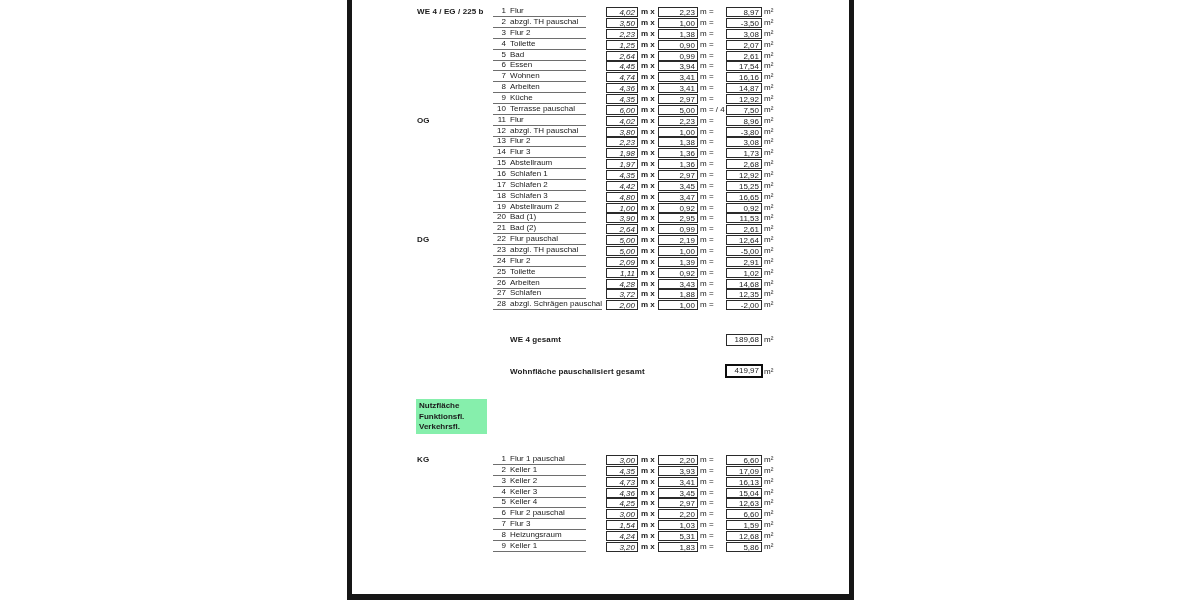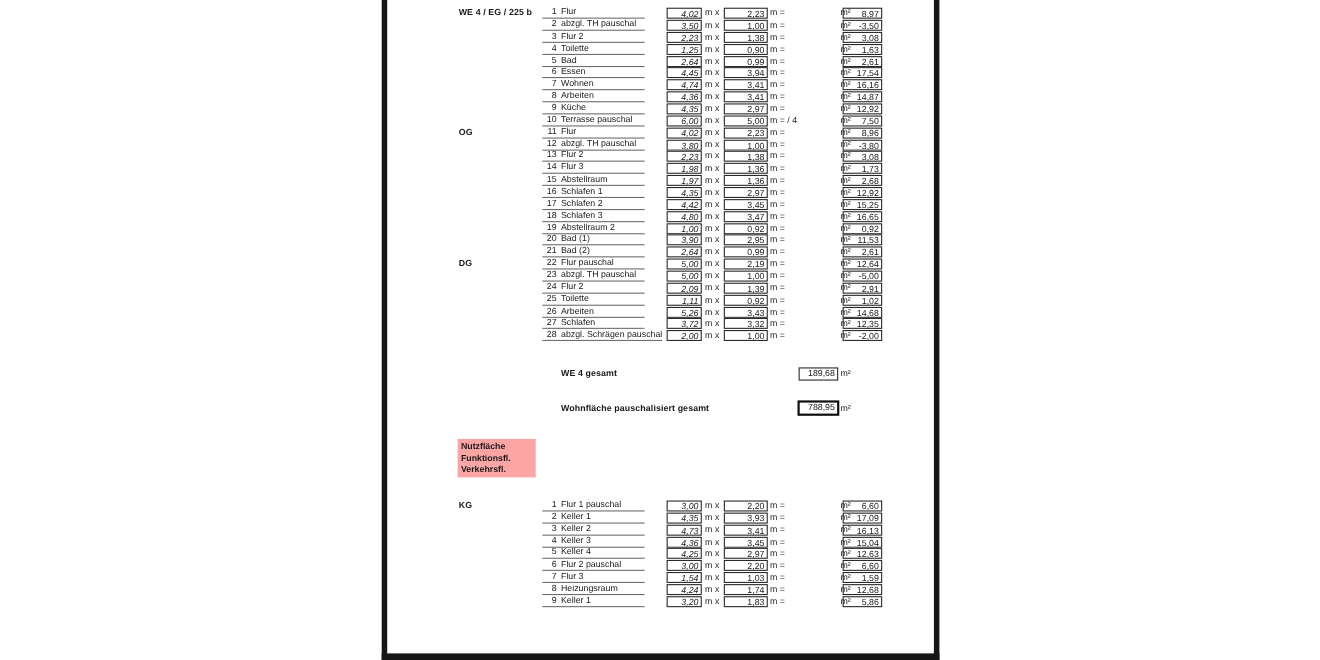--- a/index.html
+++ b/index.html
@@ -37,42 +37,42 @@
   .nm  { margin-left: 4px; white-space: nowrap; }
 
   .c-box {
     position: absolute; bottom: 0; height: 10px;
     box-sizing: border-box; border: 1px solid #2a2a2a; background: #fff;
     font-size: 8px; line-height: 8px; text-align: right; padding: 1px 2px 0 0;
     white-space: nowrap;
   }
   .c-box1 { left: 606px; width: 32px; font-style: italic; }
   .c-box2 { left: 658px; width: 40px; }
-  .c-box3 { left: 726px; width: 36px; margin-left: 40px; }
+  .c-box3 { left: 726px; width: 36px; }
 
   .c-lbl { position: absolute; bottom: 1px; font-size: 8px; line-height: 9px; white-space: nowrap; }
-  .c-mx  { left: 641px; }
+  .c-mx  { left: 641px; font-weight: bold; }
   .c-meq { left: 700px; }
   .c-sqm { left: 764px; }
 
   
   .total-row { position: absolute; left: 0; width: 850px; height: 14px; }
   .t-label { position: absolute; left: 510px; bottom: 2px; font-size: 8px; font-weight: 700; white-space: nowrap; letter-spacing: .1px; }
   .t-box {
     position: absolute; left: 726px; bottom: 0; width: 36px; height: 12px;
     box-sizing: border-box; border: 1px solid #2a2a2a; background: #fff;
     font-size: 8px; line-height: 10px; text-align: right; padding-right: 2px;
   }
   .t-box.thick { border: 2px solid #0d0d0d; left: 725px; width: 38px; height: 14px; line-height: 10px; }
   .t-sqm { position: absolute; left: 764px; bottom: 2px; font-size: 8px; }
 
   
   .legend {
     position: absolute; left: 416px; top: 399px; width: 71px; height: 35px;
-    background: #fca5a5; box-sizing: border-box; padding: 2px 0 0 3px;
+    background: #86efac; box-sizing: border-box; padding: 2px 0 0 3px;
   }
   .legend div { font-size: 8px; font-weight: 700; line-height: 10.6px; white-space: nowrap; }
 </style>
 </head>
 <body>
 
 <div class="page">
 
   <div class="sheet">
 
@@ -119,21 +119,21 @@
         <div class="trow" style="top: 38.67px;">
     <span class="c-section"></span>
     <span class="c-name">
       <span class="num">4</span>
       <span class="nm">Toilette</span>
     </span>
     <span class="c-box c-box1">1,25</span>
     <span class="c-lbl c-mx">m x</span>
     <span class="c-box c-box2">0,90</span>
     <span class="c-lbl c-meq">m =</span>
-    <span class="c-box c-box3">1,63</span>
+    <span class="c-box c-box3">2,07</span>
     <span class="c-lbl c-sqm">m²</span>
   </div>
         <div class="trow" style="top: 49.53px;">
     <span class="c-section"></span>
     <span class="c-name">
       <span class="num">5</span>
       <span class="nm">Bad</span>
     </span>
     <span class="c-box c-box1">2,64</span>
     <span class="c-lbl c-mx">m x</span>
@@ -401,36 +401,36 @@
     <span class="c-lbl c-meq">m =</span>
     <span class="c-box c-box3">1,02</span>
     <span class="c-lbl c-sqm">m²</span>
   </div>
         <div class="trow" style="top: 277.52px;">
     <span class="c-section"></span>
     <span class="c-name">
       <span class="num">26</span>
       <span class="nm">Arbeiten</span>
     </span>
-    <span class="c-box c-box1">5,26</span>
+    <span class="c-box c-box1">4,28</span>
     <span class="c-lbl c-mx">m x</span>
     <span class="c-box c-box2">3,43</span>
     <span class="c-lbl c-meq">m =</span>
     <span class="c-box c-box3">14,68</span>
     <span class="c-lbl c-sqm">m²</span>
   </div>
         <div class="trow" style="top: 288.38px;">
     <span class="c-section"></span>
     <span class="c-name">
       <span class="num">27</span>
       <span class="nm">Schlafen</span>
     </span>
     <span class="c-box c-box1">3,72</span>
     <span class="c-lbl c-mx">m x</span>
-    <span class="c-box c-box2">3,32</span>
+    <span class="c-box c-box2">1,88</span>
     <span class="c-lbl c-meq">m =</span>
     <span class="c-box c-box3">12,35</span>
     <span class="c-lbl c-sqm">m²</span>
   </div>
         <div class="trow" style="top: 299.24px;">
     <span class="c-section"></span>
     <span class="c-name">
       <span class="num">28</span>
       <span class="nm">abzgl. Schrägen pauschal</span>
     </span>
@@ -443,21 +443,21 @@
   </div>
       </div>
 
     <div class="total-row" style="top:332px">
       <span class="t-label">WE 4 gesamt</span>
       <span class="t-box">189,68</span>
       <span class="t-sqm">m²</span>
     </div>
     <div class="total-row" style="top:364px">
       <span class="t-label">Wohnfläche pauschalisiert gesamt</span>
-      <span class="t-box thick">788,95</span>
+      <span class="t-box thick">419,97</span>
       <span class="t-sqm">m²</span>
     </div>
 
     <div class="legend">
       <div>Nutzfläche</div>
       <div>Funktionsfl.</div>
       <div>Verkehrsfl.</div>
     </div>
 
     <div>
@@ -553,21 +553,21 @@
     <span class="c-lbl c-sqm">m²</span>
   </div>
         <div class="trow" style="top: 530px;">
     <span class="c-section"></span>
     <span class="c-name">
       <span class="num">8</span>
       <span class="nm">Heizungsraum</span>
     </span>
     <span class="c-box c-box1">4,24</span>
     <span class="c-lbl c-mx">m x</span>
-    <span class="c-box c-box2">1,74</span>
+    <span class="c-box c-box2">5,31</span>
     <span class="c-lbl c-meq">m =</span>
     <span class="c-box c-box3">12,68</span>
     <span class="c-lbl c-sqm">m²</span>
   </div>
         <div class="trow" style="top: 540.86px;">
     <span class="c-section"></span>
     <span class="c-name">
       <span class="num">9</span>
       <span class="nm">Keller 1</span>
     </span>

